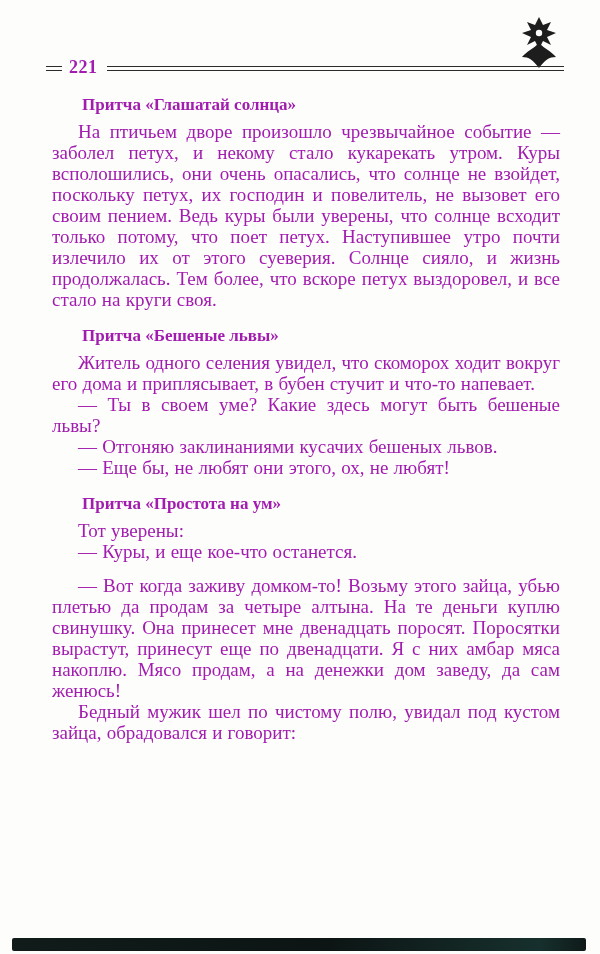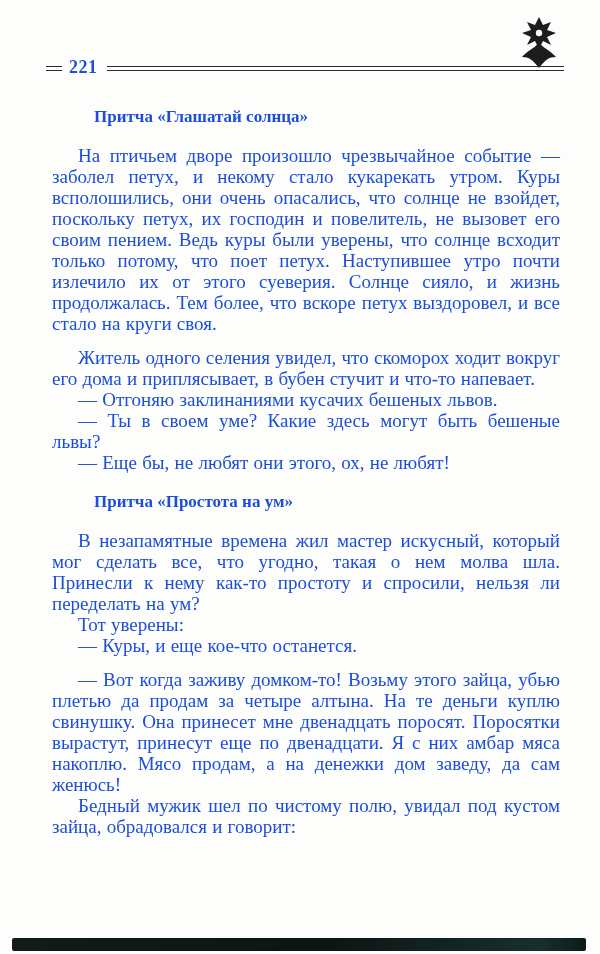--- a/index.html
+++ b/index.html
@@ -10,21 +10,21 @@
     background: #ffffff;
   }
 
   .page {
     position: relative;
     width: 600px;
     height: 954px;
     background: #fdfdfc;
     overflow: hidden;
     font-family: "Liberation Serif", "DejaVu Serif", serif;
-    color: #1d4ed8;
+    color: #a21caf;
   }
 
   
   .page-header {
     position: relative;
     height: 82px;
   }
 
   .ornament {
     position: absolute;
@@ -73,21 +73,21 @@
   }
 
   .story { margin: 0; }
   .story + .story { margin-top: 13px; }
 
   .story-heading {
     font-size: 17px;
     font-weight: 700;
     line-height: 25px;
     text-indent: 26px;
-    margin: 16px;
+    margin: 4px;
   }
 
   .story-paragraph {
     font-size: 19px;
     line-height: 21px;
     text-align: justify;
     text-indent: 26px;
     margin: 0;
     word-spacing: 0.5px;
   }
@@ -126,29 +126,29 @@
   </header>
 
   <main class="content">
 
     <section class="story">
       <h2 class="story-heading">Притча «Глашатай солнца»</h2>
       <p class="story-paragraph">На птичьем дворе произошло чрезвычайное событие — заболел петух, и некому стало кукарекать утром. Куры всполошились, они очень опасались, что солнце не взойдет, поскольку петух, их господин и повелитель, не вызовет его своим пением. Ведь куры были уверены, что солнце всходит только потому, что поет петух. Наступившее утро почти излечило их от этого суеверия. Солнце сияло, и жизнь продолжалась. Тем более, что вскоре петух выздоровел, и все стало на круги своя.</p>
     </section>
 
     <section class="story">
+      <h2 class="story-heading">Притча «Бешеные львы»</h2>
       <p class="story-paragraph">Житель одного селения увидел, что скоморох ходит вокруг его дома и приплясывает, в бубен стучит и что-то напевает.</p>
+      <p class="story-paragraph">— Ты в своем уме? Какие здесь могут быть бешеные львы?</p>
       <p class="story-paragraph">— Отгоняю заклинаниями кусачих бешеных львов.</p>
-      <p class="story-paragraph">— Ты в своем уме? Какие здесь могут быть бешеные львы?</p>
       <p class="story-paragraph">— Еще бы, не любят они этого, ох, не любят!</p>
     </section>
 
     <section class="story">
       <h2 class="story-heading">Притча «Простота на ум»</h2>
-      <p class="story-paragraph">В незапамятные времена жил мастер искусный, который мог сделать все, что угодно, такая о нем молва шла. Принесли к нему как-то простоту и спросили, нельзя ли переделать на ум?</p>
       <p class="story-paragraph">Тот уверены:</p>
       <p class="story-paragraph">— Куры, и еще кое-что останется.</p>
     </section>
 
     <section class="story">
       <p class="story-paragraph">— Вот когда заживу домком-то! Возьму этого зайца, убью плетью да продам за четыре алтына. На те деньги куплю свинушку. Она принесет мне двенадцать поросят. Поросятки вырастут, принесут еще по двенадцати. Я с них амбар мяса накоплю. Мясо продам, а на денежки дом заведу, да сам женюсь!</p>
       <p class="story-paragraph">Бедный мужик шел по чистому полю, увидал под кустом зайца, обрадовался и говорит:</p>
     </section>
 
   </main>

